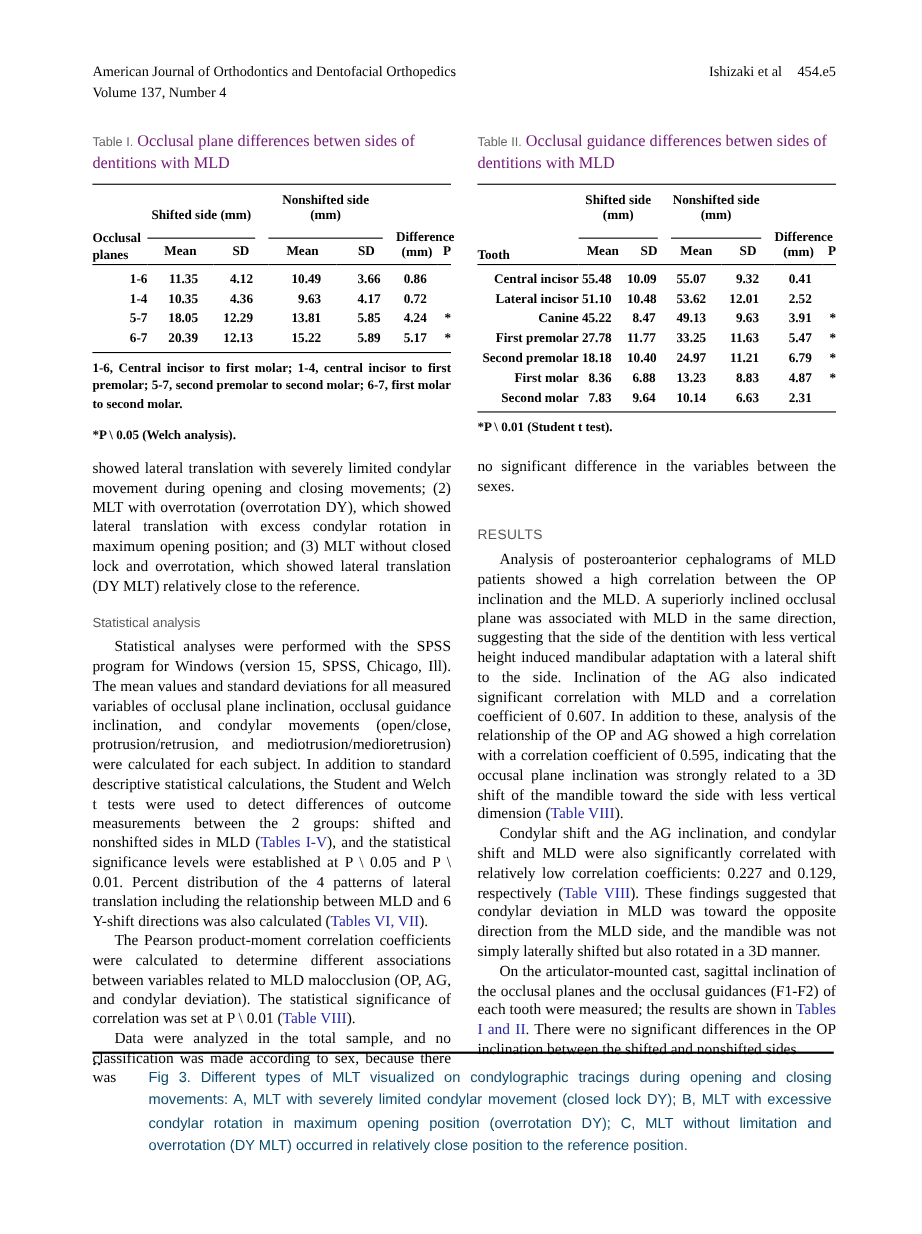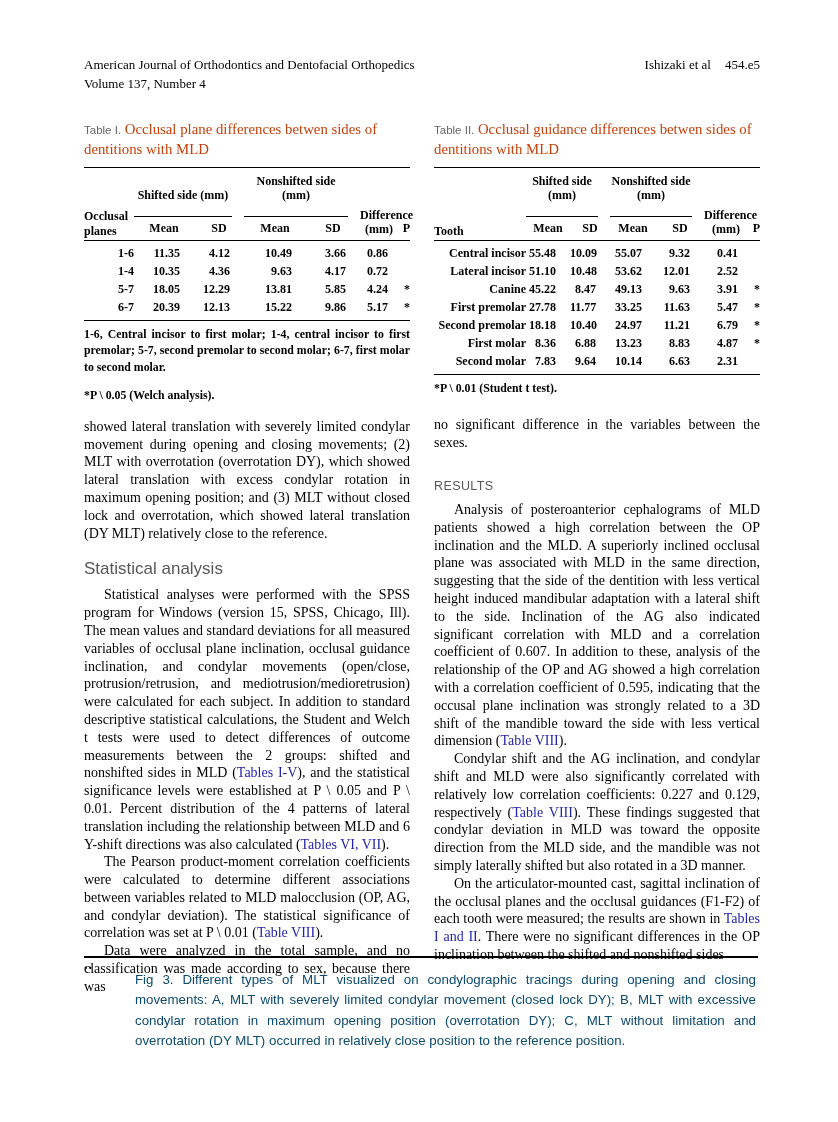--- a/index.html
+++ b/index.html
@@ -13,21 +13,21 @@
   .hdr-right .cite{margin-right:14px;}
 
   
   .col{position:absolute;top:120px;width:326px;}
   .col-left{left:84px;}
   .col-right{left:434px;}
 
   
   .tcap{margin:0 0 7px 0;font-size:14.5px;line-height:1.34;}
   .tcap .tlabel{font-family:"Liberation Sans", sans-serif;font-size:11.5px;color:#666;}
-  .tcap .ttitle{font-size:14.8px;color:#c2410c;margin-top:48px;}
+  .tcap .ttitle{font-size:14.8px;color:#701a75;margin-top:48px;}
 
   .rule{height:0;border-top:1.8px solid #000;}
 
   table.dtable{width:100%;border-collapse:collapse;table-layout:fixed;
                font-size:12px;font-weight:bold;}
   .dtable th{font-weight:bold;padding:1px 0;vertical-align:bottom;}
   .dtable .grp-row th{padding-top:6px;}
   .dtable .rowhead{text-align:left;}
   .dtable .grp span{display:block;text-align:center;border-bottom:1.4px solid #000;
                     padding-bottom:14px;margin-right:12px;line-height:1.2;}
@@ -43,21 +43,21 @@
 
   .fnote{font-size:11.8px;font-weight:bold;line-height:1.4;margin-top:5px;text-align:justify;}
 
   
   .bp{font-size:14px;line-height:17.8px;text-align:justify;margin:0;}
   .ind{text-indent:20px;}
   .gap-top{margin-top:14px;}
   .tlink{color:#2525a8;}
 
   .shead{font-family:"Liberation Sans", sans-serif;font-weight:normal;color:#575757;}
-  .shead-sub{font-size:17px;margin:17px 0 7px 0;}
+  .shead-sub{font-size:12px;margin:17px 0 7px 0;}
   .shead-main{font-size:12.5px;letter-spacing:0.4px;margin:27px 0 8px 0;}
 
   
   .figblk{position:absolute;left:84px;top:956px;width:674px;}
   .figrule{border-top:2.3px solid #000;}
   .figmark{font-size:14px;font-weight:bold;letter-spacing:1px;line-height:10px;margin:2px 0 0 0;}
   .figcap{margin:0 0 0 51px;width:621px;font-family:"Liberation Sans", sans-serif;
           font-size:13.3px;line-height:1.53;color:#0c4a6e;text-align:justify;}
 </style>
 </head>
@@ -137,21 +137,21 @@
           <td class="num">13.81</td>
           <td class="num">5.85</td>
           <td class="dif">4.24</td>
           <td class="star">*</td>
         </tr>
         <tr>
           <td class="lbl">6-7</td>
           <td class="num">20.39</td>
           <td class="num">12.13</td>
           <td class="num">15.22</td>
-          <td class="num">9.86</td>
+          <td class="num">5.89</td>
           <td class="dif">5.17</td>
           <td class="star">*</td>
         </tr>
       </tbody>
     </table>
     <div class="rule" style="margin-top:3px"></div>
     <p class="fnote">1-6, Central incisor to first molar; 1-4, central incisor to first premolar; 5-7, second premolar to second molar; 6-7, first molar to second molar.</p>
     <p class="fnote" style="margin-top:0">*P \ 0.05 (Welch analysis).</p>
 
     <p class="bp gap-top"><span>showed lateral translation with severely limited condylar movement during opening and closing movements; (2) MLT with overrotation (overrotation DY), which showed lateral translation with excess condylar rotation in maximum opening position; and (3) MLT without closed lock and overrotation, which showed lateral translation (DY MLT) relatively close to the reference.</span></p>

